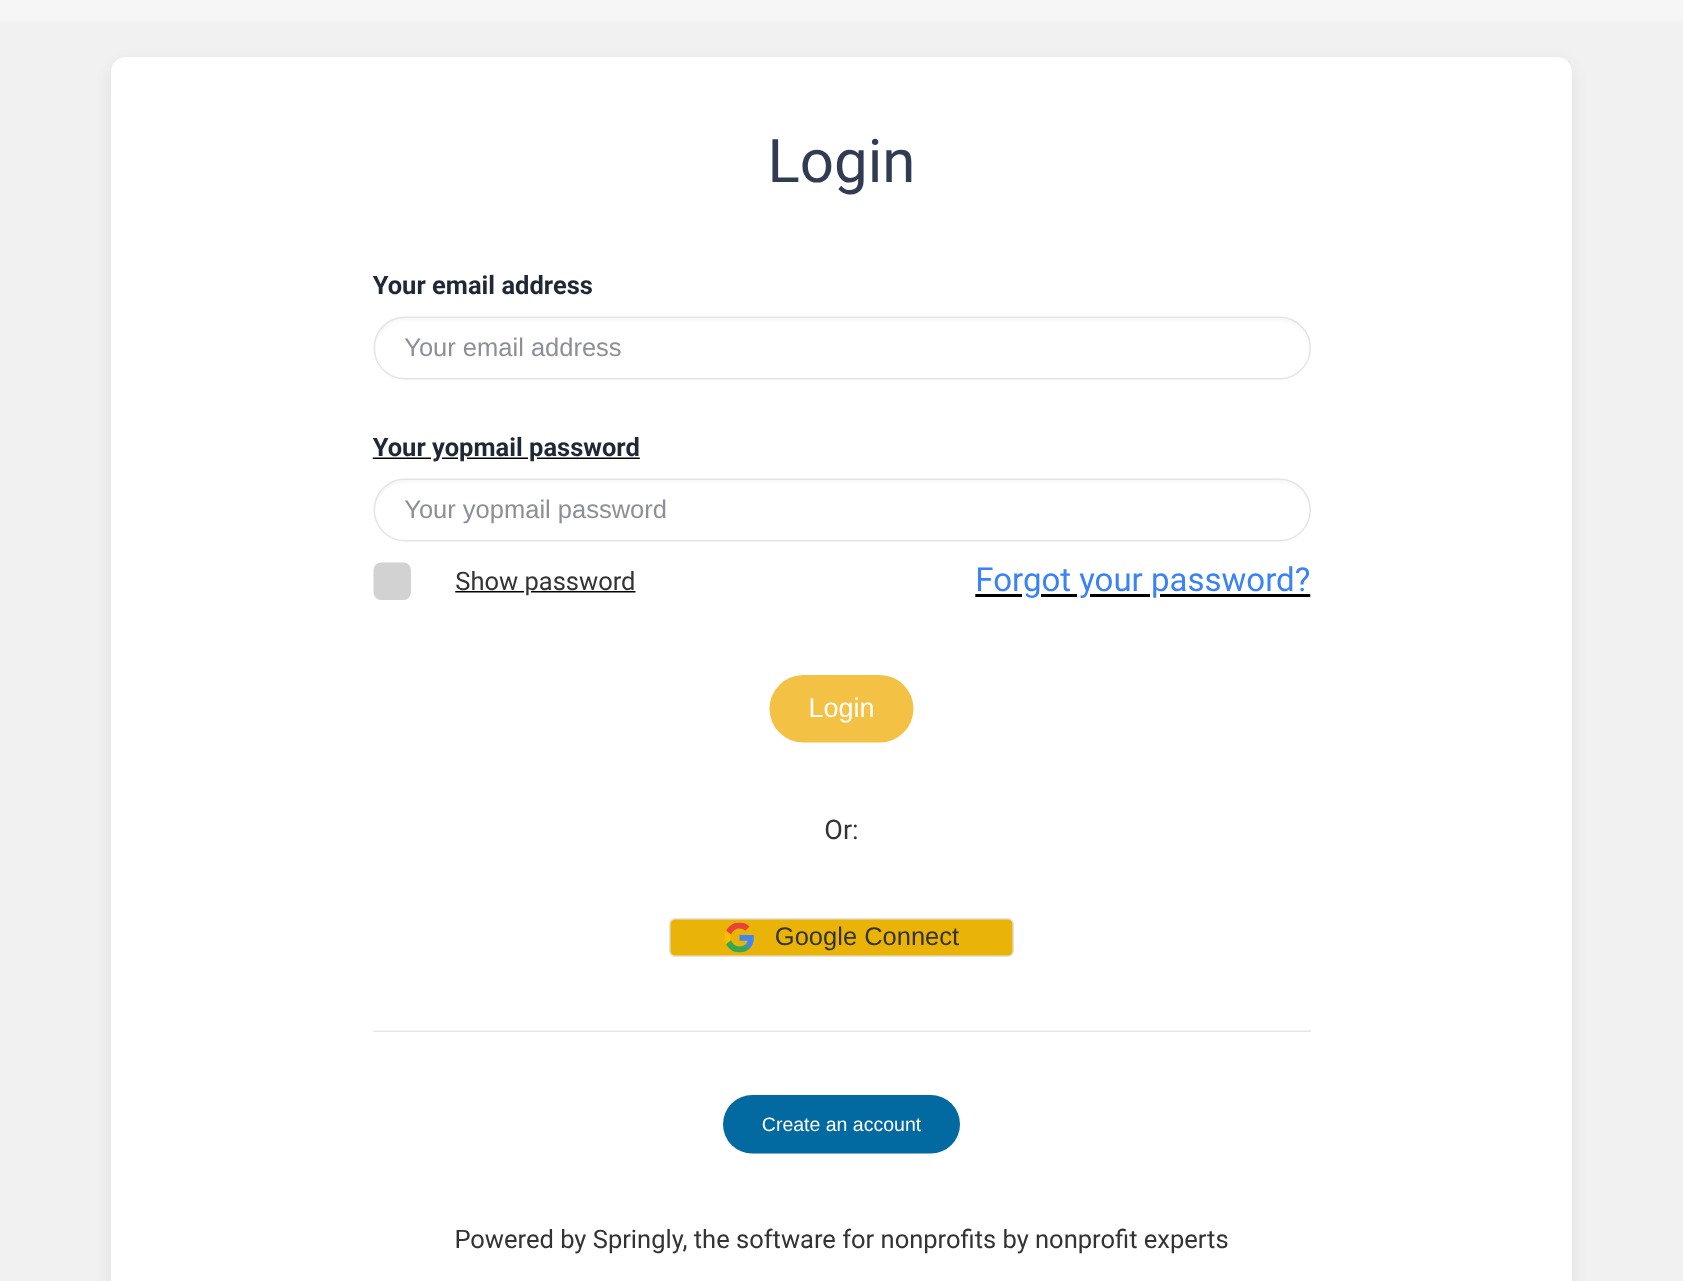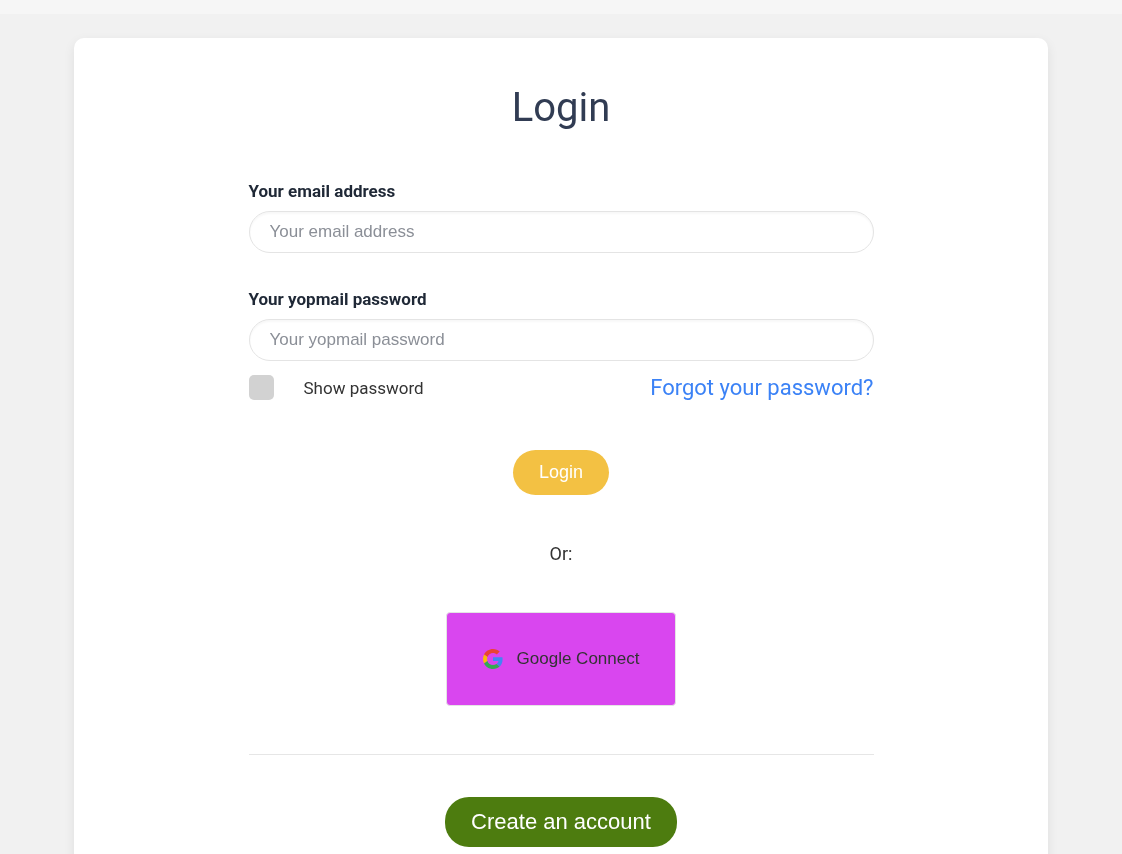--- a/index.html
+++ b/index.html
@@ -112,47 +112,47 @@
       margin-top: 48px;
     }
     .google-button-wrap {
       text-align: center;
       margin-top: 48px;
     }
     .google-button {
       display: inline-flex;
       align-items: center;
       gap: 14px;
-      background-color: #d946ef;
+      background-color: #eab308;
       border: 1px solid #e4e4e4;
       border-radius: 4px;
-      padding: 36px 36px;
+      padding: 2px 36px;
       font-size: 17px;
       color: #333;
       cursor: pointer;
     }
     .google-icon {
       width: 20px;
       height: 20px;
     }
     .divider {
       width: 625px;
       height: 1px;
       background-color: #e6e6e6;
       margin: 48px auto 0 auto;
     }
     .create-account-wrap {
       text-align: center;
       margin-top: 42px;
     }
     .create-account-button {
       display: inline-block;
-      background-color: #4d7c0f;
+      background-color: #0369a1;
       color: #ffffff;
-      font-size: 22px;
+      font-size: 13px;
       border: none;
       border-radius: 24px;
       padding: 12px 26px;
       cursor: pointer;
     }
     .footer-text {
       text-align: center;
       font-size: 17px;
       color: #333;
       margin-top: 48px;
@@ -167,21 +167,21 @@
   <div class="card">
     <h1 class="page-title">Login</h1>
 
     <div class="form-area">
 
       <div class="form-group">
         <label class="field-label">Your email address</label>
         <input type="text" class="text-input" placeholder="Your email address" style="">
       </div>
 
-      <div class="form-group" style="margin-bottom:0;">
+      <div class="form-group" style="margin-bottom:0;text-decoration:underline;">
         <label class="field-label">Your yopmail password</label>
         <input type="password" class="text-input" placeholder="Your yopmail password" style="">
 
         <div class="password-row">
           <div class="show-password-wrap">
             <div class="checkbox-box"></div>
             <span class="show-password-label">Show password</span>
           </div>
           <span class="forgot-link">Forgot your password?</span>
         </div>

